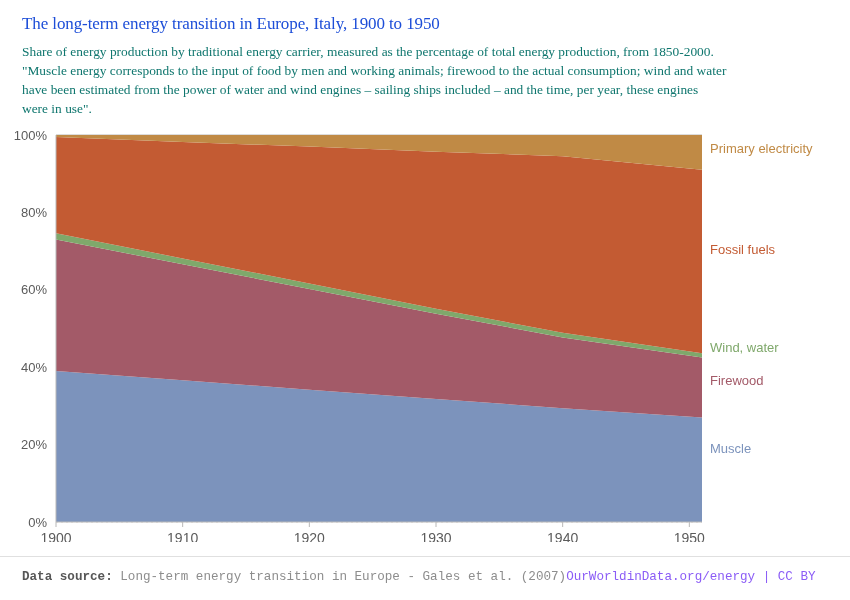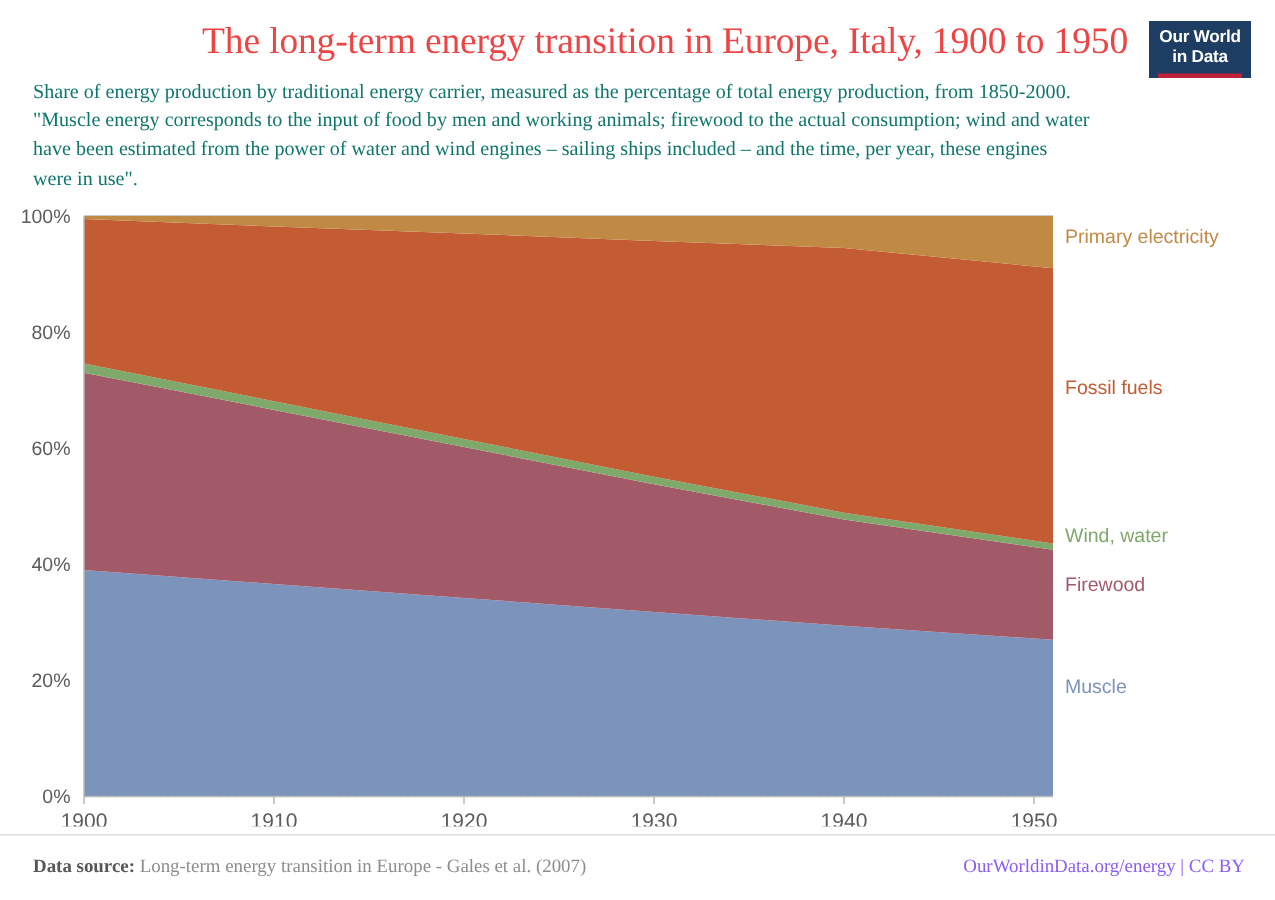--- a/index.html
+++ b/index.html
@@ -22,28 +22,27 @@
     padding: 0;
   }
 
   
   .header {
     position: relative;
     padding: 14px 24px 0 22px;
   }
   .title {
     font-family: "Liberation Serif", serif;
-    font-size: 25px;
+    font-size: 17px;
     font-weight: 400;
     line-height: 1.15;
-    color: #ef4444;
+    color: #1d4ed8;
     margin: 0;
     letter-spacing: -0.1px;
     max-width: 730px;
-    text-align: right;
   }
   .subtitle {
     font-family: Liberation Serif, serif;
     font-size: 13.4px;
     line-height: 1.44;
     color: #0f766e;
     margin: 8px 0 0 0;
     max-width: 705px;
   }
 
@@ -104,23 +103,23 @@
     left: 0;
     right: 0;
     bottom: 0;
     height: 44px;
     border-top: 1px solid #e0e0e0;
     box-sizing: border-box;
     padding: 13px 20px 0 22px;
   }
   .footer-inner {
     display: flex;
-    justify-content: space-between;
+    justify-content: flex-start;
     align-items: baseline;
-    font-family: Liberation Serif, serif;
+    font-family: Liberation Mono, monospace;
     font-size: 12.6px;
     color: #8d8d8d;
   }
   .footer-left strong {
     color: #575757;
     font-weight: 700;
   }
   .footer-right {
     color: #8b5cf6;
     white-space: nowrap;
@@ -128,25 +127,20 @@
 </style>
 </head>
 <body>
 
 <div class="page">
 
   <div class="header">
     <h1 class="title">The long-term energy transition in Europe, Italy, 1900 to 1950</h1>
     <p class="subtitle">Share of energy production by traditional energy carrier, measured as the percentage of total energy production, from 1850-2000. "Muscle energy corresponds to the input of food by men and working animals; firewood to the actual consumption; wind and water have been estimated from the power of water and wind engines – sailing ships included – and the time, per year, these engines were in use".</p>
 
-    <div class="owid-logo">
-      <span class="l1">Our World</span>
-      <span class="l2">in Data</span>
-      <div class="rule"></div>
-    </div>
   </div>
 
   <div class="chart-wrap">
     <svg class="chart-svg" id="chart-svg" width="850" height="415" viewBox="0 0 850 415">
       <g id="grid-layer">
           <line x1="56" x2="702" y1="395" y2="395" stroke="#d9d0cb" stroke-width="1" stroke-dasharray="2,3"></line>
           <line x1="56" x2="702" y1="317.6" y2="317.6" stroke="#d9d0cb" stroke-width="1" stroke-dasharray="2,3"></line>
           <line x1="56" x2="702" y1="240.2" y2="240.2" stroke="#d9d0cb" stroke-width="1" stroke-dasharray="2,3"></line>
           <line x1="56" x2="702" y1="162.8" y2="162.8" stroke="#d9d0cb" stroke-width="1" stroke-dasharray="2,3"></line>
           <line x1="56" x2="702" y1="85.39999999999998" y2="85.39999999999998" stroke="#d9d0cb" stroke-width="1" stroke-dasharray="2,3"></line>

